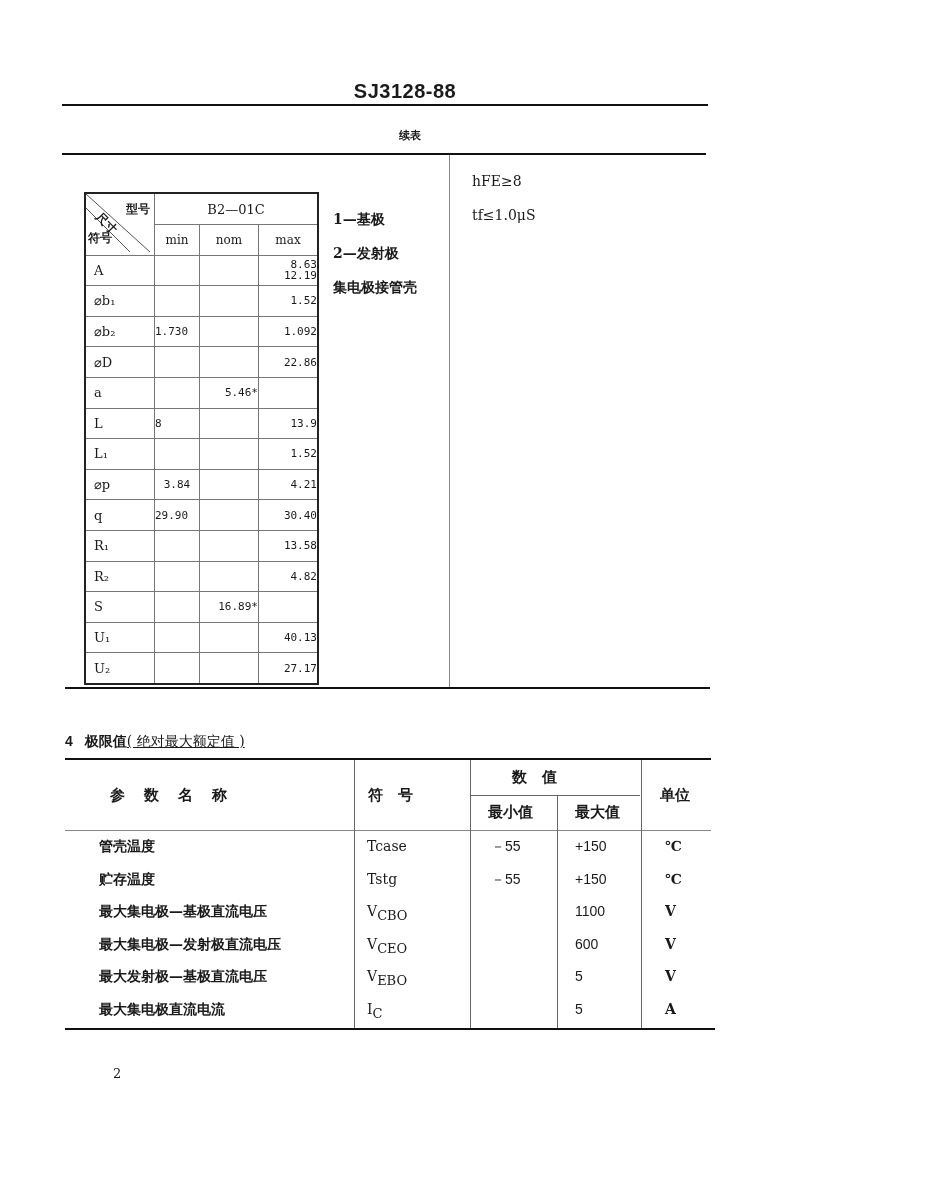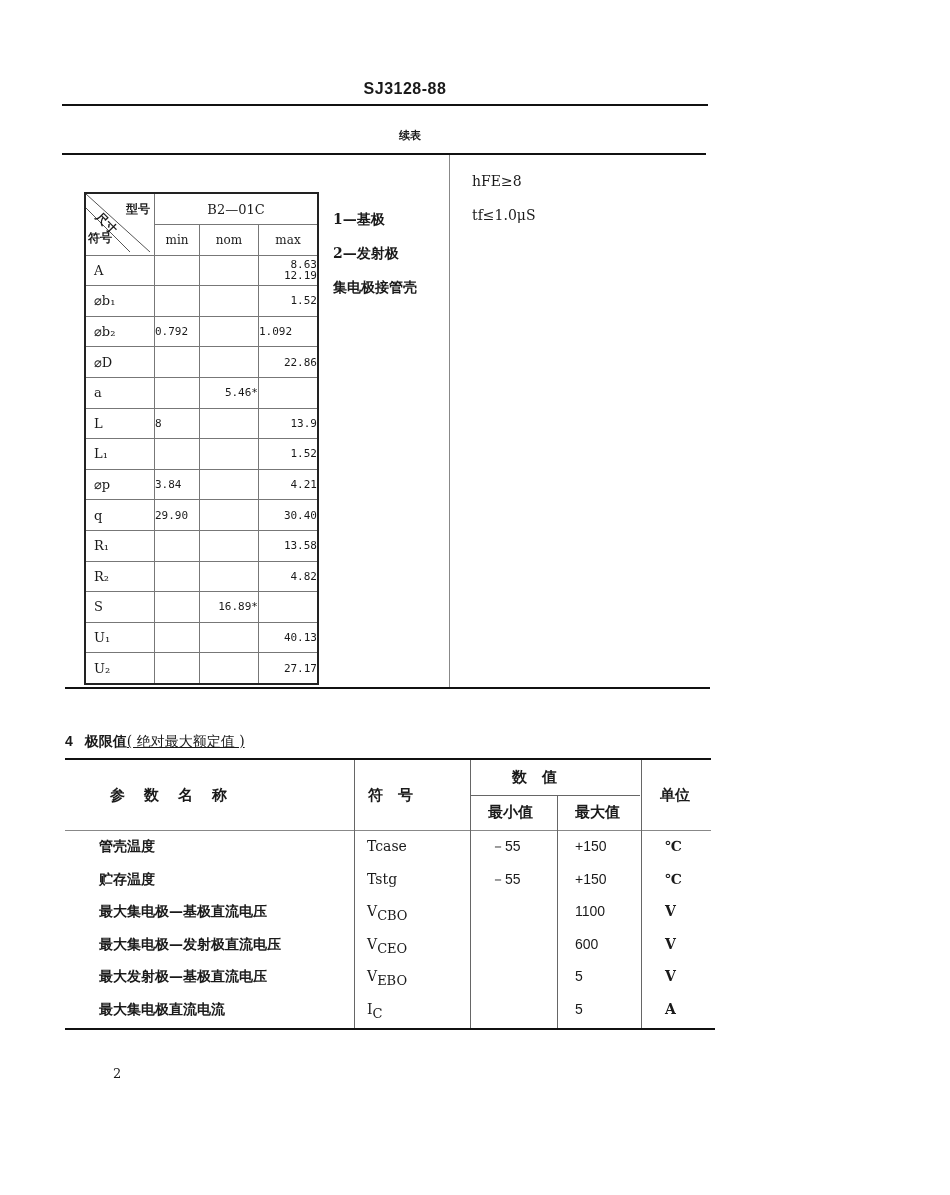--- a/index.html
+++ b/index.html
@@ -1,21 +1,21 @@
 <!DOCTYPE html>
 <html><head>
 <meta charset="utf-8">
 <style>
   html, body { margin:0; padding:0; background:#ffffff; }
   body { width:950px; height:1195px; position:relative; overflow:hidden;
          font-family:"DejaVu Serif", serif; color:#1a1a1a; }
   .abs { position:absolute; }
   .hr { position:absolute; background:#111; }
   .doc-id { left:0; width:810px; top:80px; text-align:center; font-family:"Liberation Sans", sans-serif;
-            font-weight:bold; font-size:16px; letter-spacing:0.5px; }
+            font-weight:bold; font-size:20px; letter-spacing:0.5px; }
   .cont-title { left:0; width:820px; top:128px; text-align:center; font-size:11px; font-weight:bold; }
 
   
   table.dims { position:absolute; left:84px; top:192px; border-collapse:collapse;
                border:2px solid #222; font-family:"DejaVu Serif", serif; font-size:11px; }
   table.dims td { border:1px solid #777; padding:0; height:29.6px; vertical-align:middle; }
   table.dims td.sym { width:60px; padding-left:8px; font-size:13px; }
   table.dims td.v { width:44px; }
   table.dims td.vn { width:58px; }
   table.dims td.vm { width:58px; }
@@ -83,23 +83,23 @@
 12.19</td>
       </tr>
       <tr>
         <td class="sym" style="text-align: left; white-space: pre-line;">⌀b₁</td>
         <td class="v num" style="text-align: left; white-space: pre-line;"></td>
         <td class="vn num" style="text-align: right; white-space: pre-line;"></td>
         <td class="vm num" style="text-align: right; white-space: pre-line;">1.52</td>
       </tr>
       <tr>
         <td class="sym" style="text-align: left; white-space: pre-line;">⌀b₂</td>
-        <td class="v num" style="text-align: left; white-space: pre-line;">0.792</td>
-        <td class="vn num" style="text-align: right; white-space: pre-line;"></td>
-        <td class="vm num" style="white-space: pre-line;">1.092</td>
+        <td class="v num" style="text-align: left; white-space: pre-line;">1.730</td>
+        <td class="vn num" style="text-align: right; white-space: pre-line;"></td>
+        <td class="vm num" style="text-align: right; white-space: pre-line;">1.092</td>
       </tr>
       <tr>
         <td class="sym" style="text-align: left; white-space: pre-line;">⌀D</td>
         <td class="v num" style="text-align: left; white-space: pre-line;"></td>
         <td class="vn num" style="text-align: right; white-space: pre-line;"></td>
         <td class="vm num" style="text-align: right; white-space: pre-line;">22.86</td>
       </tr>
       <tr>
         <td class="sym" style="text-align: left; white-space: pre-line;">a</td>
         <td class="v num" style="text-align: left; white-space: pre-line;"></td>
@@ -113,21 +113,21 @@
         <td class="vm num" style="text-align: right; white-space: pre-line;">13.9</td>
       </tr>
       <tr>
         <td class="sym" style="text-align: left; white-space: pre-line;">L₁</td>
         <td class="v num" style="text-align: left; white-space: pre-line;"></td>
         <td class="vn num" style="text-align: right; white-space: pre-line;"></td>
         <td class="vm num" style="text-align: right; white-space: pre-line;">1.52</td>
       </tr>
       <tr>
         <td class="sym" style="text-align: left; white-space: pre-line;">⌀p</td>
-        <td class="v num" style="text-align: left; white-space: pre-line;">3.84</td>
+        <td class="v num" style="text-align: center; white-space: pre-line;">3.84</td>
         <td class="vn num" style="text-align: right; white-space: pre-line;"></td>
         <td class="vm num" style="text-align: right; white-space: pre-line;">4.21</td>
       </tr>
       <tr>
         <td class="sym" style="text-align: left; white-space: pre-line;">q</td>
         <td class="v num" style="text-align: left; white-space: pre-line;">29.90</td>
         <td class="vn num" style="text-align: right; white-space: pre-line;"></td>
         <td class="vm num" style="text-align: right; white-space: pre-line;">30.40</td>
       </tr>
       <tr>

